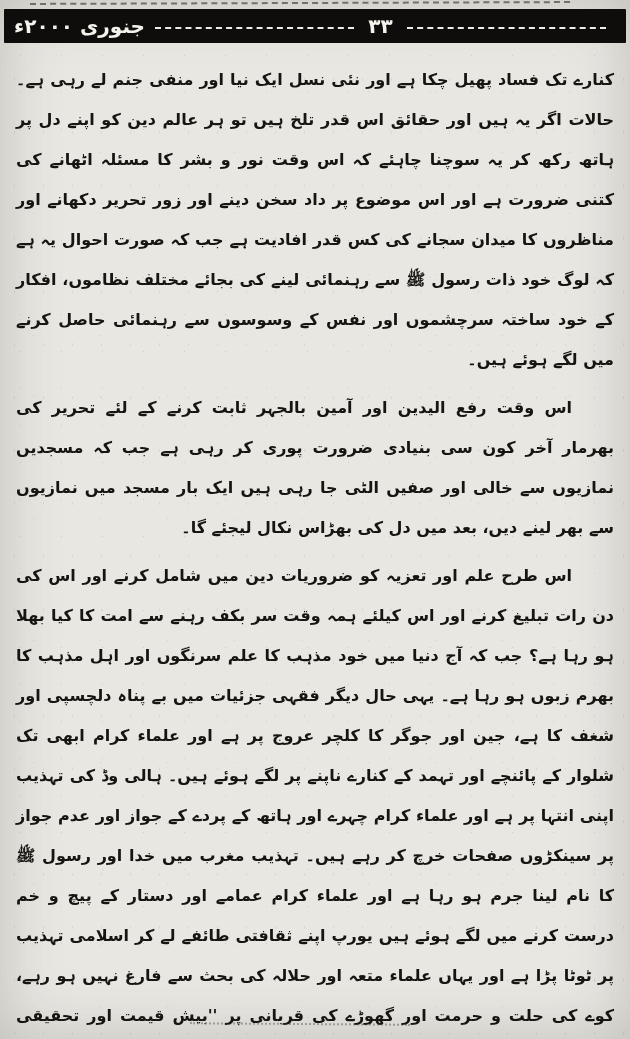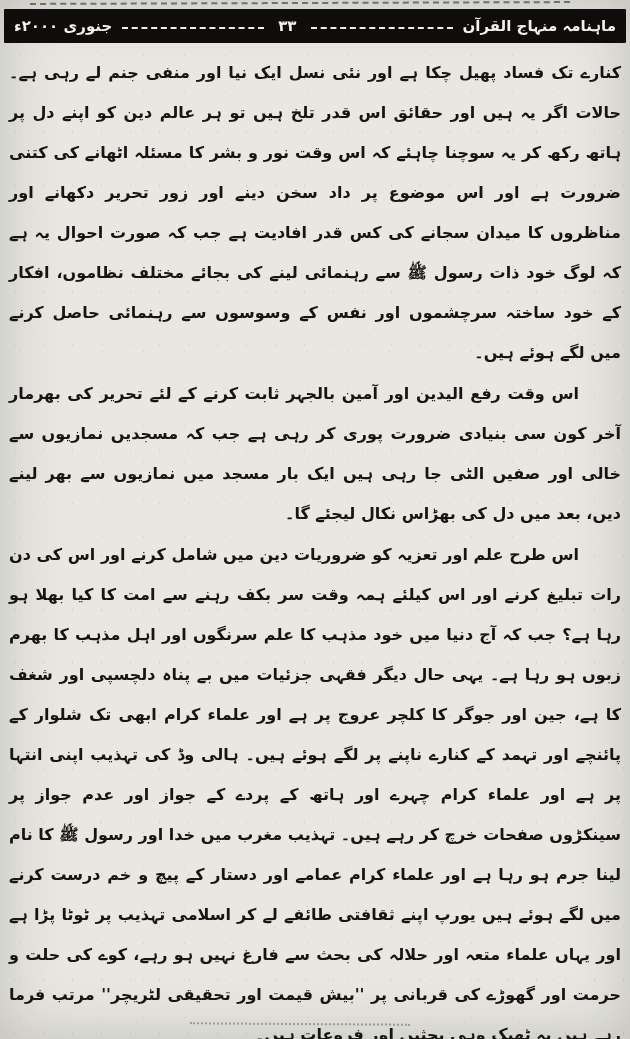--- a/index.html
+++ b/index.html
@@ -19,45 +19,44 @@
     border-top:2px dashed rgba(30,30,30,.55);
     transform:rotate(-.2deg);
   }
   .header-bar{
     position:absolute;top:9px;right:4px;left:4px;height:34px;
     background:#0e0d0b;color:#f4f2ec;
     display:flex;align-items:center;
     padding:0 10px;box-sizing:border-box;
     border-radius:1px;
   }
-  .header-bar .seg{white-space:nowrap;font-size:15px;font-weight:bold;letter-spacing:.5px;}
+  .header-bar .seg{white-space:nowrap;font-size:20px;font-weight:bold;letter-spacing:.5px;}
   .header-bar .dash-rule{flex:1;height:0;border-top:2px dashed #efede6;margin:4px 10px 0 10px;}
   .page-num{font-size:15px;font-weight:bold;padding:0 4px;}
   .body-text{
     position:absolute;top:52px;right:8px;left:8px;bottom:0;
     overflow:hidden;
     color:#171512;
     font-size:16px;font-weight:bold;
     line-height:40px;
     text-align:justify;
   }
-  .body-text p{margin:1px;padding:0;}
+  .body-text p{margin:8px;padding:0;}
   .body-text p.indent{text-indent:42px;}
   .smudge-bottom{
     position:absolute;bottom:14px;left:190px;width:220px;height:0;
     border-top:2px dotted rgba(40,40,40,.35);transform:rotate(.4deg);
   }
 </style>
 </head>
 <body>
 
 <div class="scan-artifact-top"></div>
 
 <div class="header-bar">
-  <span class="seg">ماہنامہ منہاج القرآن</span>
   <span class="dash-rule"></span>
   <span class="seg page-num">۳۳</span>
   <span class="dash-rule"></span>
   <span class="seg">جنوری ۲۰۰۰ء</span>
 </div>
 
 <div class="body-text">
     <p class="">کنارے تک فساد پھیل چکا ہے اور نئی نسل ایک نیا اور منفی جنم لے رہی ہے۔ حالات اگر یہ ہیں اور حقائق اس قدر تلخ ہیں تو ہر عالم دین کو اپنے دل پر ہاتھ رکھ کر یہ سوچنا چاہئے کہ اس وقت نور و بشر کا مسئلہ اٹھانے کی کتنی ضرورت ہے اور اس موضوع پر داد سخن دینے اور زور تحریر دکھانے اور مناظروں کا میدان سجانے کی کس قدر افادیت ہے جب کہ صورت احوال یہ ہے کہ لوگ خود ذات رسول ﷺ سے رہنمائی لینے کی بجائے مختلف نظاموں، افکار کے خود ساختہ سرچشموں اور نفس کے وسوسوں سے رہنمائی حاصل کرنے میں لگے ہوئے ہیں۔</p>
     <p class="indent">اس وقت رفع الیدین اور آمین بالجہر ثابت کرنے کے لئے تحریر کی بھرمار آخر کون سی بنیادی ضرورت پوری کر رہی ہے جب کہ مسجدیں نمازیوں سے خالی اور صفیں الٹی جا رہی ہیں ایک بار مسجد میں نمازیوں سے بھر لینے دیں، بعد میں دل کی بھڑاس نکال لیجئے گا۔</p>
     <p class="indent">اس طرح علم اور تعزیہ کو ضروریات دین میں شامل کرنے اور اس کی دن رات تبلیغ کرنے اور اس کیلئے ہمہ وقت سر بکف رہنے سے امت کا کیا بھلا ہو رہا ہے؟ جب کہ آج دنیا میں خود مذہب کا علم سرنگوں اور اہل مذہب کا بھرم زبوں ہو رہا ہے۔ یہی حال دیگر فقہی جزئیات میں بے پناہ دلچسپی اور شغف کا ہے، جین اور جوگر کا کلچر عروج پر ہے اور علماء کرام ابھی تک شلوار کے پائنچے اور تہمد کے کنارے ناپنے پر لگے ہوئے ہیں۔ ہالی وڈ کی تہذیب اپنی انتہا پر ہے اور علماء کرام چہرے اور ہاتھ کے پردے کے جواز اور عدم جواز پر سینکڑوں صفحات خرچ کر رہے ہیں۔ تہذیب مغرب میں خدا اور رسول ﷺ کا نام لینا جرم ہو رہا ہے اور علماء کرام عمامے اور دستار کے پیچ و خم درست کرنے میں لگے ہوئے ہیں یورپ اپنے ثقافتی طائفے لے کر اسلامی تہذیب پر ٹوٹا پڑا ہے اور یہاں علماء متعہ اور حلالہ کی بحث سے فارغ نہیں ہو رہے، کوے کی حلت و حرمت اور گھوڑے کی قربانی پر ''بیش قیمت اور تحقیقی لٹریچر'' مرتب فرما رہے ہیں یہ ٹھیک وہی بحثیں اور فروعات ہیں۔</p>

